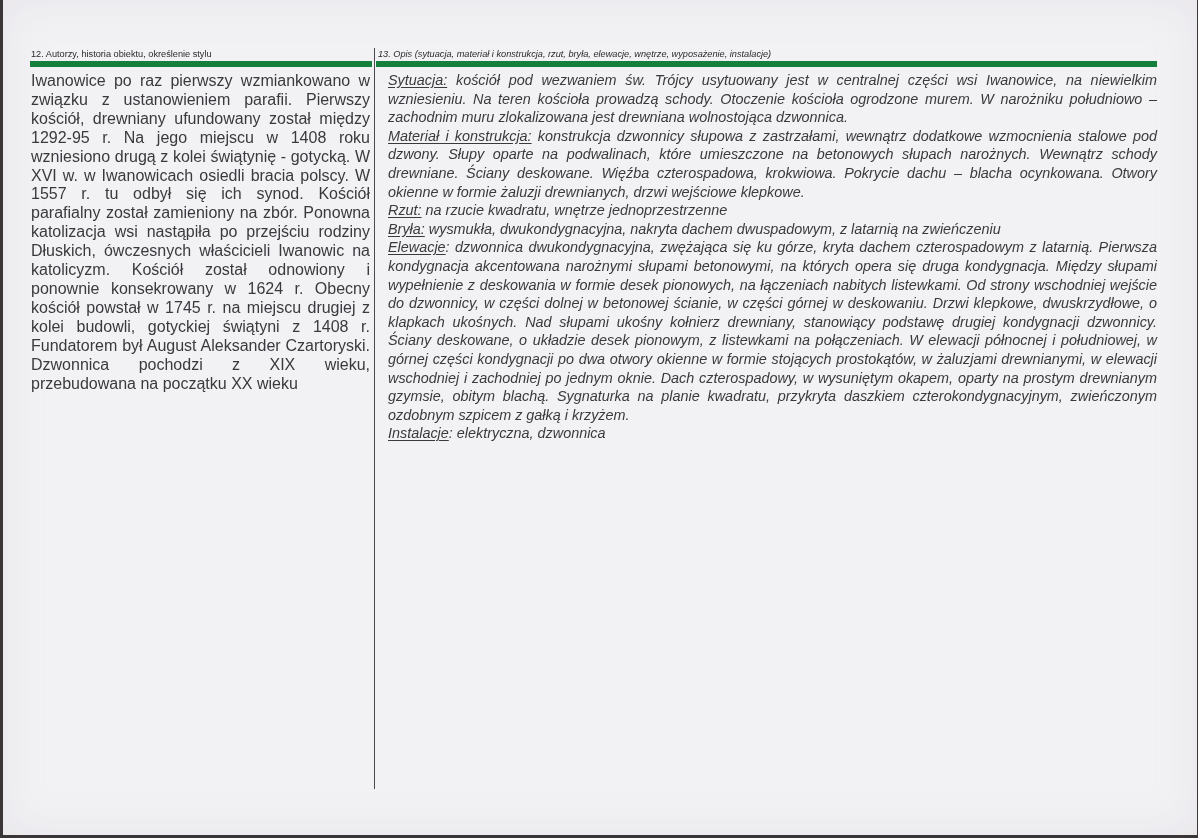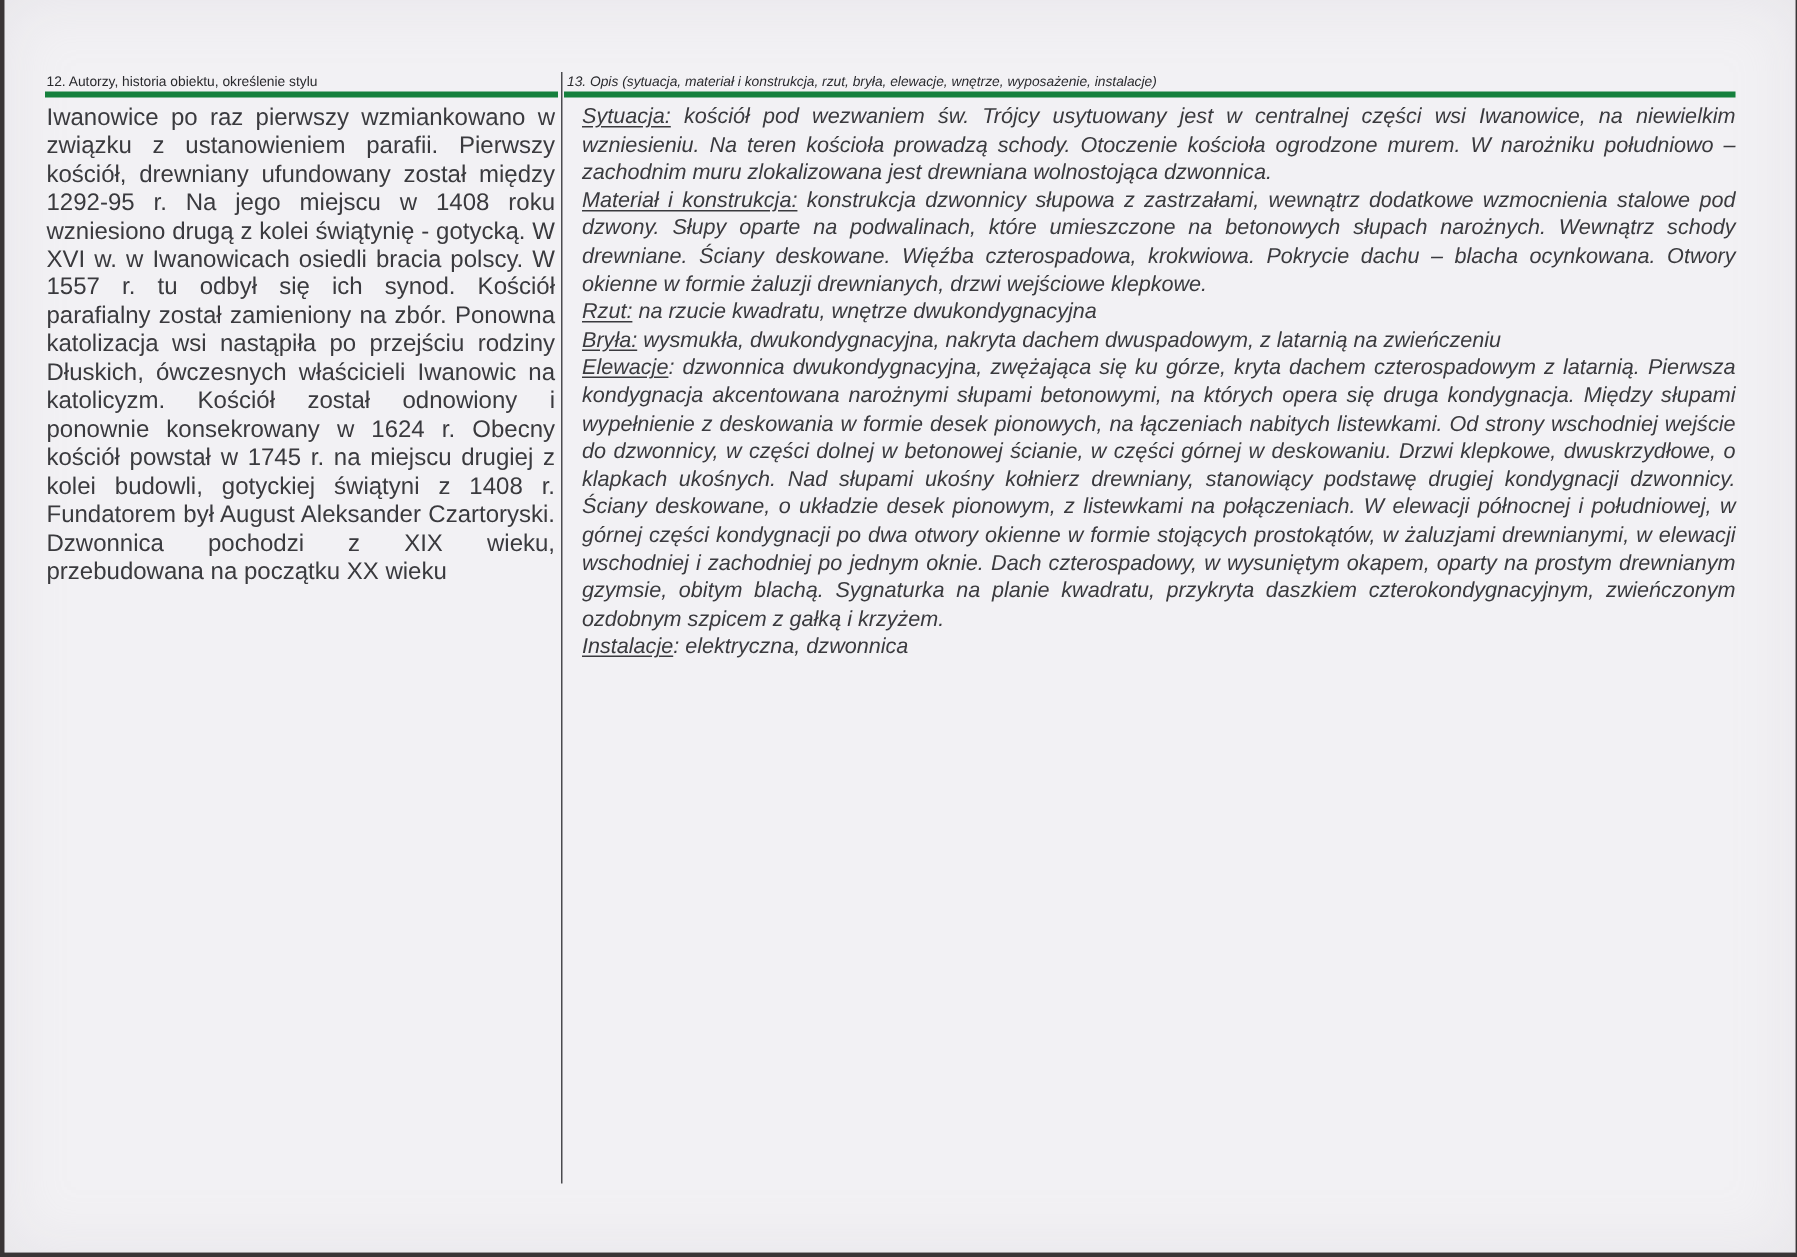--- a/index.html
+++ b/index.html
@@ -39,21 +39,21 @@
       width: 1px;
       height: 741px;
       background: #4a4a4e;
     }
     .header {
       font-family: "Liberation Sans", sans-serif;
       font-size: 9.2px;
       color: #2a2a2e;
       height: 14px;
       line-height: 14px;
-      border-bottom: 4px solid #15803d;
+      border-bottom: 6px solid #15803d;
       white-space: nowrap;
       padding-left: 2px;
     }
     .col-left .header {
       padding-left: 1px;
     }
     .body-left {
       font-family: "Liberation Sans", sans-serif;
       font-size: 16px;
       line-height: 18.9px;
@@ -93,20 +93,20 @@
     <div class="body-left">Iwanowice po raz pierwszy wzmiankowano w związku z ustanowieniem parafii. Pierwszy kościół, drewniany ufundowany został między 1292-95 r. Na jego miejscu w 1408 roku wzniesiono drugą z kolei świątynię - gotycką. W XVI w. w Iwanowicach osiedli bracia polscy. W 1557 r. tu odbył się ich synod. Kościół parafialny został zamieniony na zbór. Ponowna katolizacja wsi nastąpiła po przejściu rodziny Dłuskich, ówczesnych właścicieli Iwanowic na katolicyzm. Kościół został odnowiony i ponownie konsekrowany w 1624 r. Obecny kościół powstał w 1745 r. na miejscu drugiej z kolei budowli, gotyckiej świątyni z 1408 r. Fundatorem był August Aleksander Czartoryski. Dzwonnica pochodzi z XIX wieku, przebudowana na początku XX wieku</div>
   </div>
 
   <div class="divider"></div>
 
   <div class="col col-right">
     <div class="header">13. Opis (sytuacja, materiał i konstrukcja, rzut, bryła, elewacje, wnętrze, wyposażenie, instalacje)</div>
     <div class="body-right">
       <p class="para"><span class="label">Sytuacja:</span><span> kościół pod wezwaniem św. Trójcy usytuowany jest w centralnej części wsi Iwanowice, na niewielkim wzniesieniu. Na teren kościoła prowadzą schody. Otoczenie kościoła ogrodzone murem. W narożniku południowo –zachodnim muru zlokalizowana jest drewniana wolnostojąca dzwonnica.</span></p>
       <p class="para"><span class="label">Materiał i konstrukcja:</span><span> konstrukcja dzwonnicy słupowa z zastrzałami, wewnątrz dodatkowe wzmocnienia stalowe pod dzwony. Słupy oparte na podwalinach, które umieszczone na betonowych słupach narożnych. Wewnątrz schody drewniane. Ściany deskowane. Więźba czterospadowa, krokwiowa. Pokrycie dachu – blacha ocynkowana. Otwory okienne w formie żaluzji drewnianych, drzwi wejściowe klepkowe.</span></p>
-      <p class="para nojust"><span class="label">Rzut:</span><span> na rzucie kwadratu, wnętrze dwukondygnacyjna</span></p>
+      <p class="para nojust"><span class="label">Rzut:</span><span> na rzucie kwadratu, wnętrze jednoprzestrzenne</span></p>
       <p class="para nojust"><span class="label">Bryła:</span><span> wysmukła, dwukondygnacyjna, nakryta dachem dwuspadowym, z latarnią na zwieńczeniu</span></p>
       <p class="para"><span class="label">Elewacje</span><span>: dzwonnica dwukondygnacyjna, zwężająca się ku górze, kryta dachem czterospadowym z latarnią. Pierwsza kondygnacja akcentowana narożnymi słupami betonowymi, na których opera się druga kondygnacja. Między słupami wypełnienie z deskowania w formie desek pionowych, na łączeniach nabitych listewkami. Od strony wschodniej wejście do dzwonnicy, w części dolnej w betonowej ścianie, w części górnej w deskowaniu. Drzwi klepkowe, dwuskrzydłowe, o klapkach ukośnych. Nad słupami ukośny kołnierz drewniany, stanowiący podstawę drugiej kondygnacji dzwonnicy. Ściany deskowane, o układzie desek pionowym, z listewkami na połączeniach. W elewacji północnej i południowej, w górnej części kondygnacji po dwa otwory okienne w formie stojących prostokątów, w żaluzjami drewnianymi, w elewacji wschodniej i zachodniej po jednym oknie. Dach czterospadowy, w wysuniętym okapem, oparty na prostym drewnianym gzymsie, obitym blachą. Sygnaturka na planie kwadratu, przykryta daszkiem czterokondygnacyjnym, zwieńczonym ozdobnym szpicem z gałką i krzyżem.</span></p>
       <p class="para nojust"><span class="label">Instalacje</span><span>: elektryczna, dzwonnica</span></p>
     </div>
   </div>
 
 </div>
 
 </body></html>

